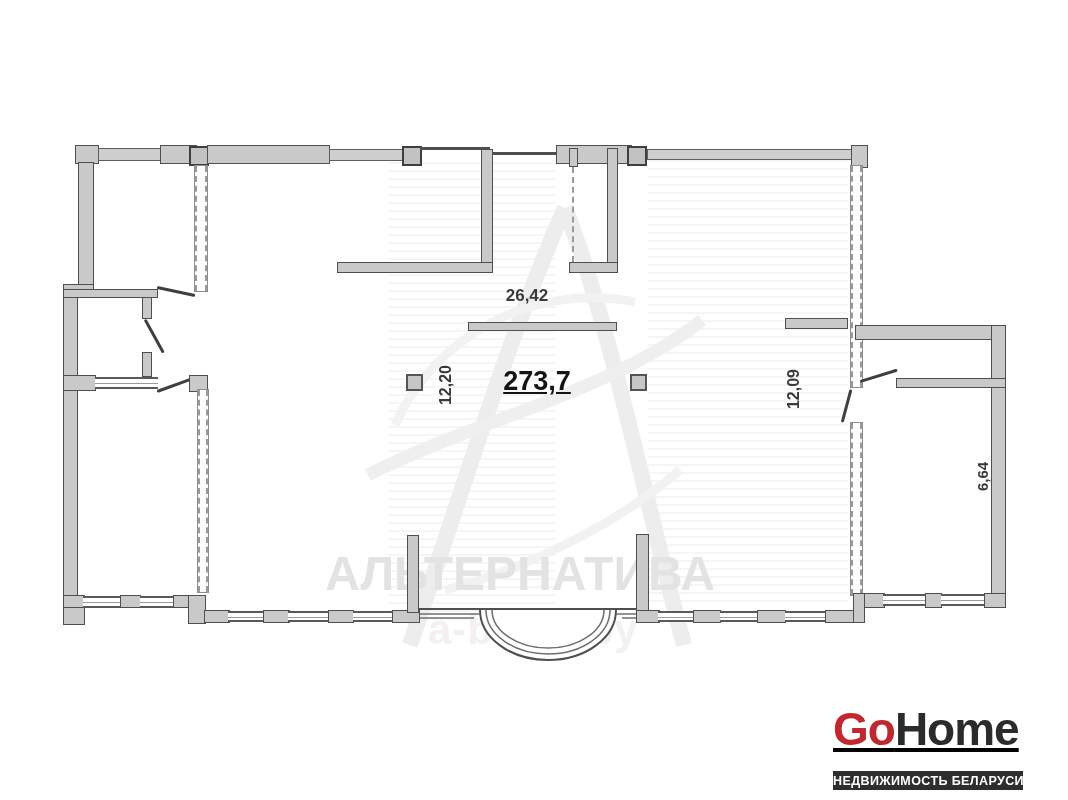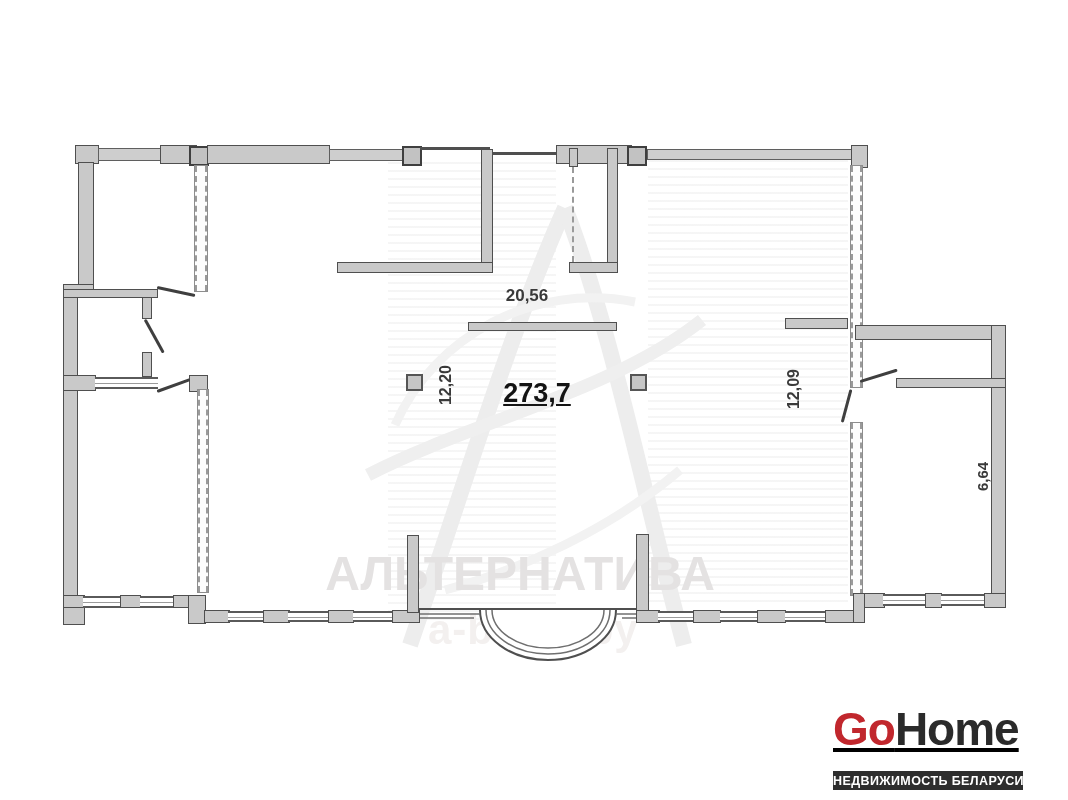--- a/index.html
+++ b/index.html
@@ -141,23 +141,23 @@
   <div class="wall" style="left:925px;top:593px;width:17px;height:15px;"></div>
   <div class="win" style="left:941px;top:594px;width:44px;height:12px;"></div>
   <div class="wall" style="left:984px;top:593px;width:22px;height:15px;"></div>
   <div class="wall" style="left:853px;top:593px;width:12px;height:30px;"></div>
 
   <div class="wall" style="left:468px;top:322px;width:149px;height:9px;"></div>
   <div class="wall" style="left:785px;top:318px;width:63px;height:11px;"></div>
   <div class="pillar" style="left:406px;top:374px;"></div>
   <div class="pillar" style="left:630px;top:374px;"></div>
 
-  <div class="dim" style="left:477px;top:286px;width:100px;font-size:17px;">20,56</div>
+  <div class="dim" style="left:477px;top:286px;width:100px;font-size:17px;">26,42</div>
   <div class="dim v" style="left:406px;top:376px;width:80px;">12,20</div>
-  <div class="area" style="left:487px;top:378px;width:100px;">273,7</div>
+  <div class="area" style="left:487px;top:366px;width:100px;">273,7</div>
   <div class="dim v" style="left:754px;top:380px;width:80px;">12,09</div>
   <div class="dim v" style="left:947px;top:468px;width:70px;font-size:15px;">6,64</div>
 
   <div class="logo">
     <div class="logo-text"><span class="logo-go">Go</span><span class="logo-home">Home</span></div>
     <div class="logo-banner">НЕДВИЖИМОСТЬ БЕЛАРУСИ</div>
   </div>
 
 </div>
 

